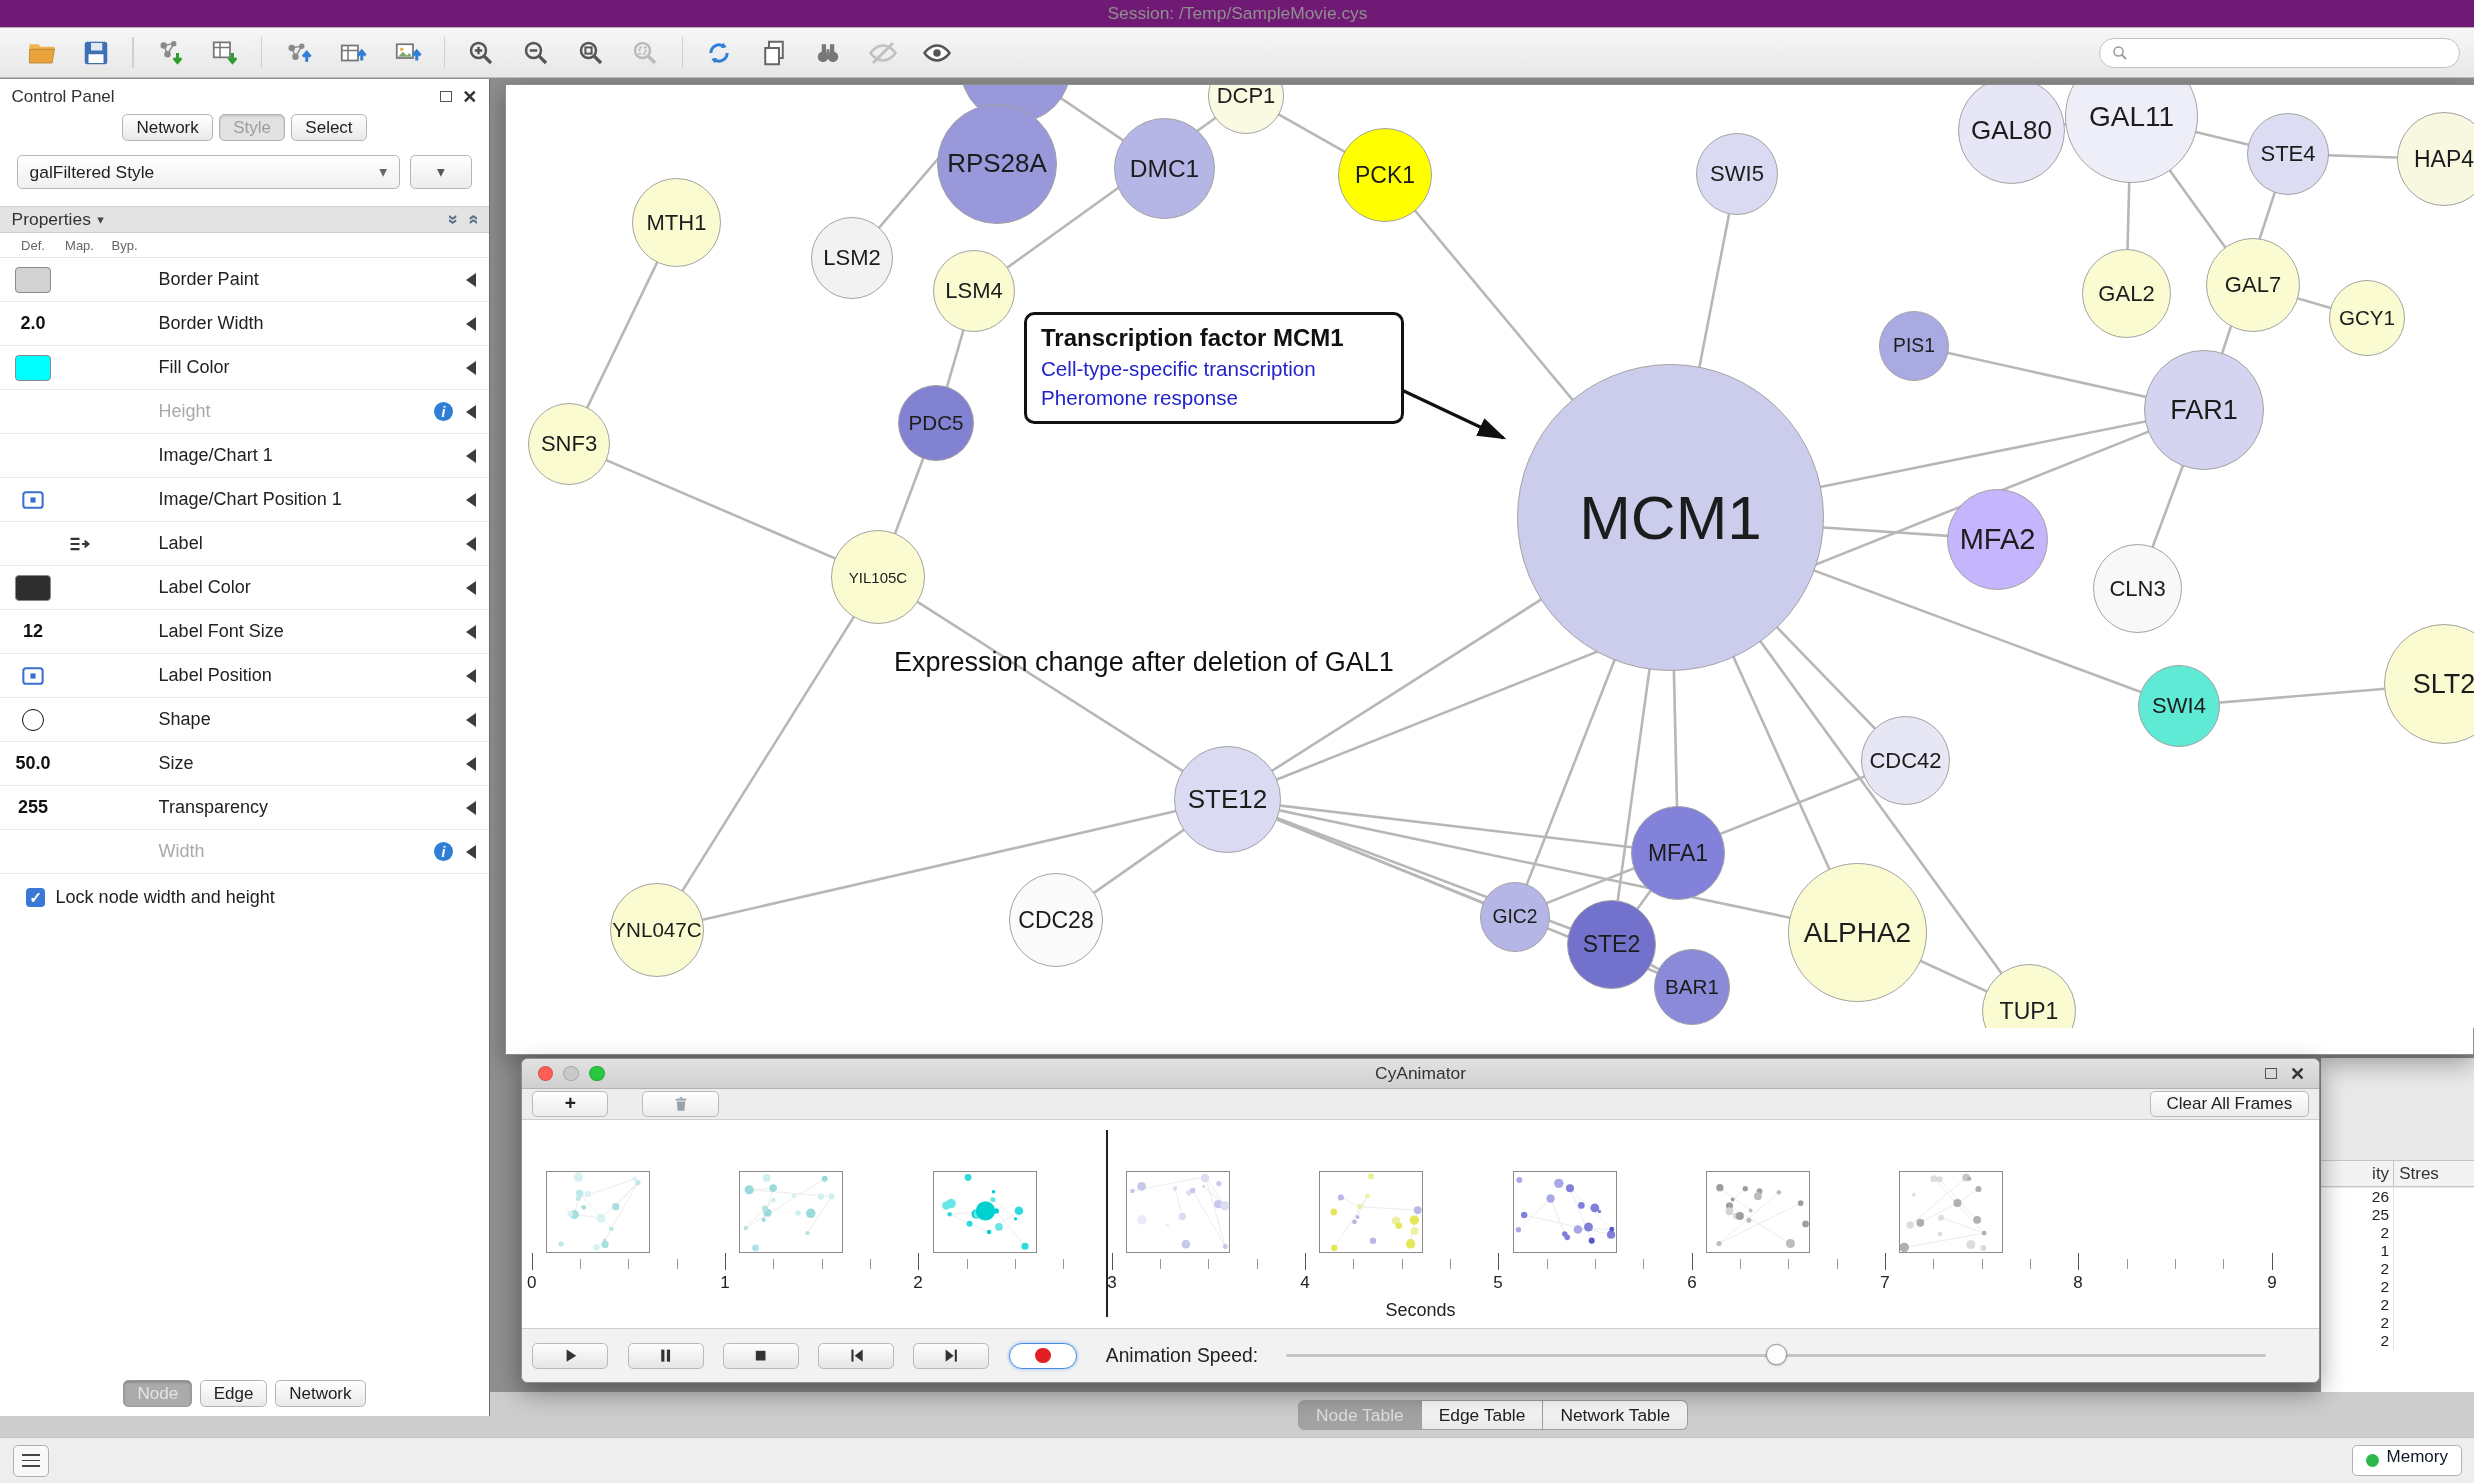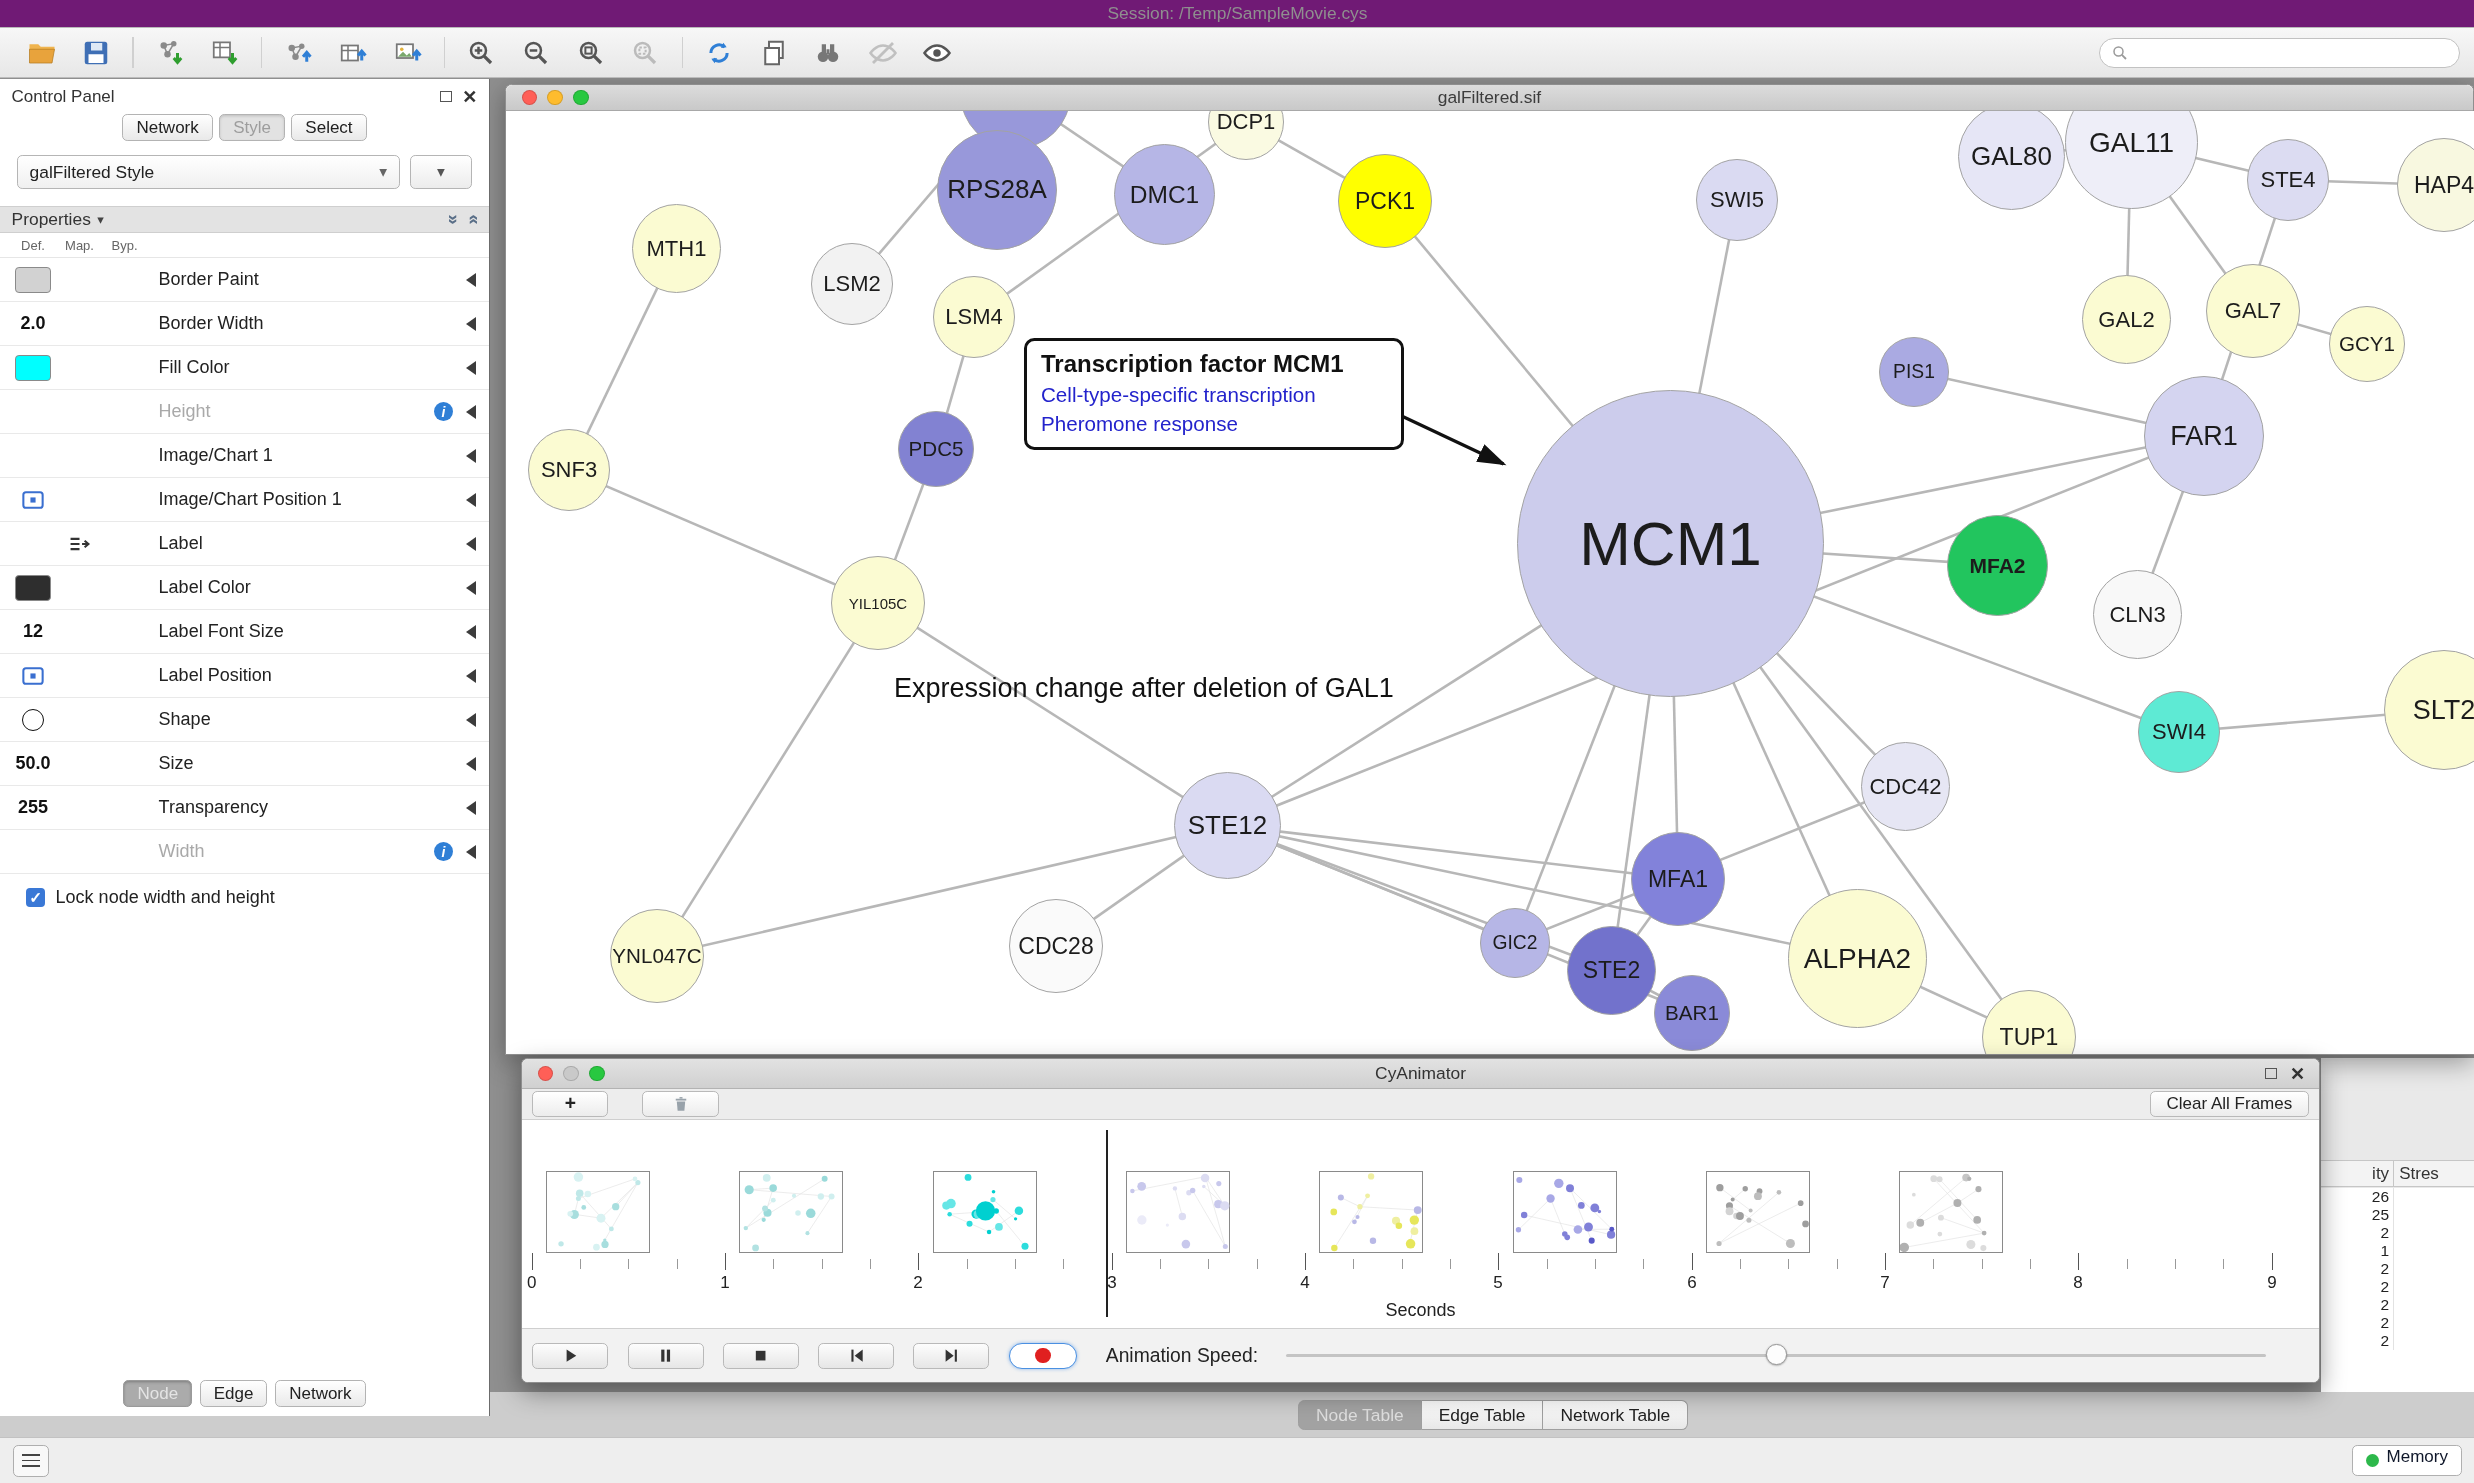--- a/index.html
+++ b/index.html
@@ -428,28 +428,20 @@
       <span>Lock node width and height</span>
     </div>
     <div class="cp-bottom-tabs" id="cp-bottom-tabs">
         <div class="cp-tab pressed">Node</div>
         <div class="cp-tab">Edge</div>
         <div class="cp-tab">Network</div>
       </div>
   </div>
 
   <div class="netwin">
-    <div class="titlebar">
-      <div class="lights">
-        <span class="light" style="background:#ff5f57"></span>
-        <span class="light" style="background:#febc2e"></span>
-        <span class="light" style="background:#28c840"></span>
-      </div>
-      <span>galFiltered.sif</span>
-    </div>
     <div class="canvas" id="net-canvas">
         <svg width="1968" height="943" class="edges" viewBox="0 0 3054 1464">
           <defs>
             <marker id="ah" mark="" markerWidth="10" markerHeight="8" refX="8" refY="3" orient="auto" markerUnits="strokeWidth">
               <path d="M0,0L9,3L0,6z" fill="#111"></path>
             </marker>
           </defs>
           <line x1="791" y1="-27" x2="762" y2="122" stroke="#b7b7b7" stroke-width="4"></line>
           <line x1="791" y1="-27" x2="1021" y2="129" stroke="#b7b7b7" stroke-width="4"></line>
           <line x1="791" y1="-27" x2="538" y2="269" stroke="#b7b7b7" stroke-width="4"></line>
@@ -517,21 +509,21 @@
         <div class="node" style="left: 305px; top: 132px; width: 82px; height: 82px; background: rgb(242, 242, 242); font-size: 22px;">LSM2</div>
         <div class="node" style="left: 427px; top: 165px; width: 82px; height: 82px; background: rgb(251, 251, 210); font-size: 22px;">LSM4</div>
         <div class="node" style="left: 1576px; top: 164px; width: 89px; height: 89px; background: rgb(251, 251, 210); font-size: 22px;">GAL2</div>
         <div class="node" style="left: 1700px; top: 153px; width: 94px; height: 94px; background: rgb(251, 251, 210); font-size: 22px;">GAL7</div>
         <div class="node" style="left: 1823px; top: 195px; width: 76px; height: 76px; background: rgb(251, 251, 210); font-size: 20.6px;">GCY1</div>
         <div class="node" style="left: 1373px; top: 226px; width: 70px; height: 70px; background: rgb(170, 170, 226); font-size: 19.3px;">PIS1</div>
         <div class="node" style="left: 1638px; top: 265px; width: 120px; height: 120px; background: rgb(212, 212, 240); font-size: 27px;">FAR1</div>
         <div class="node" style="left: 22px; top: 318px; width: 82px; height: 82px; background: rgb(251, 251, 210); font-size: 22px;">SNF3</div>
         <div class="node" style="left: 392px; top: 300px; width: 76px; height: 76px; background: rgb(130, 130, 210); font-size: 20.6px;">PDC5</div>
         <div class="node" style="left: 1011px; top: 279px; width: 307px; height: 307px; background: rgb(204, 204, 236); font-size: 62px;">MCM1</div>
-        <div class="node" style="left: 1441px; top: 404px; width: 101px; height: 101px; background: #22c55e; font-size: 21px; font-weight: bold;">MFA2</div>
+        <div class="node" style="left: 1441px; top: 404px; width: 101px; height: 101px; background: #c4b5fd; font-size: 29px;">MFA2</div>
         <div class="node" style="left: 1587px; top: 459px; width: 89px; height: 89px; background: rgb(248, 248, 248); font-size: 22px;">CLN3</div>
         <div class="node" style="left: 325px; top: 445px; width: 94px; height: 94px; background: rgb(251, 251, 210); font-size: 15px;">YIL105C</div>
         <div class="node" style="left: 1632px; top: 580px; width: 82px; height: 82px; background: #5eead4; font-size: 22px;">SWI4</div>
         <div class="node" style="left: 1878px; top: 539px; width: 120px; height: 120px; background: rgb(251, 251, 210); font-size: 27px;">SLT2</div>
         <div class="node" style="left: 668px; top: 661px; width: 107px; height: 107px; background: rgb(218, 218, 242); font-size: 26px;">STE12</div>
         <div class="node" style="left: 1355px; top: 631px; width: 89px; height: 89px; background: rgb(230, 230, 244); font-size: 22px;">CDC42</div>
         <div class="node" style="left: 503px; top: 788px; width: 94px; height: 94px; background: rgb(250, 250, 250); font-size: 23px;">CDC28</div>
         <div class="node" style="left: 104px; top: 798px; width: 94px; height: 94px; background: rgb(251, 251, 210); font-size: 20.6px;">YNL047C</div>
         <div class="node" style="left: 974px; top: 797px; width: 70px; height: 70px; background: rgb(182, 182, 230); font-size: 19.3px;">GIC2</div>
         <div class="node" style="left: 1125px; top: 721px; width: 94px; height: 94px; background: rgb(130, 130, 218); font-size: 23px;">MFA1</div>

